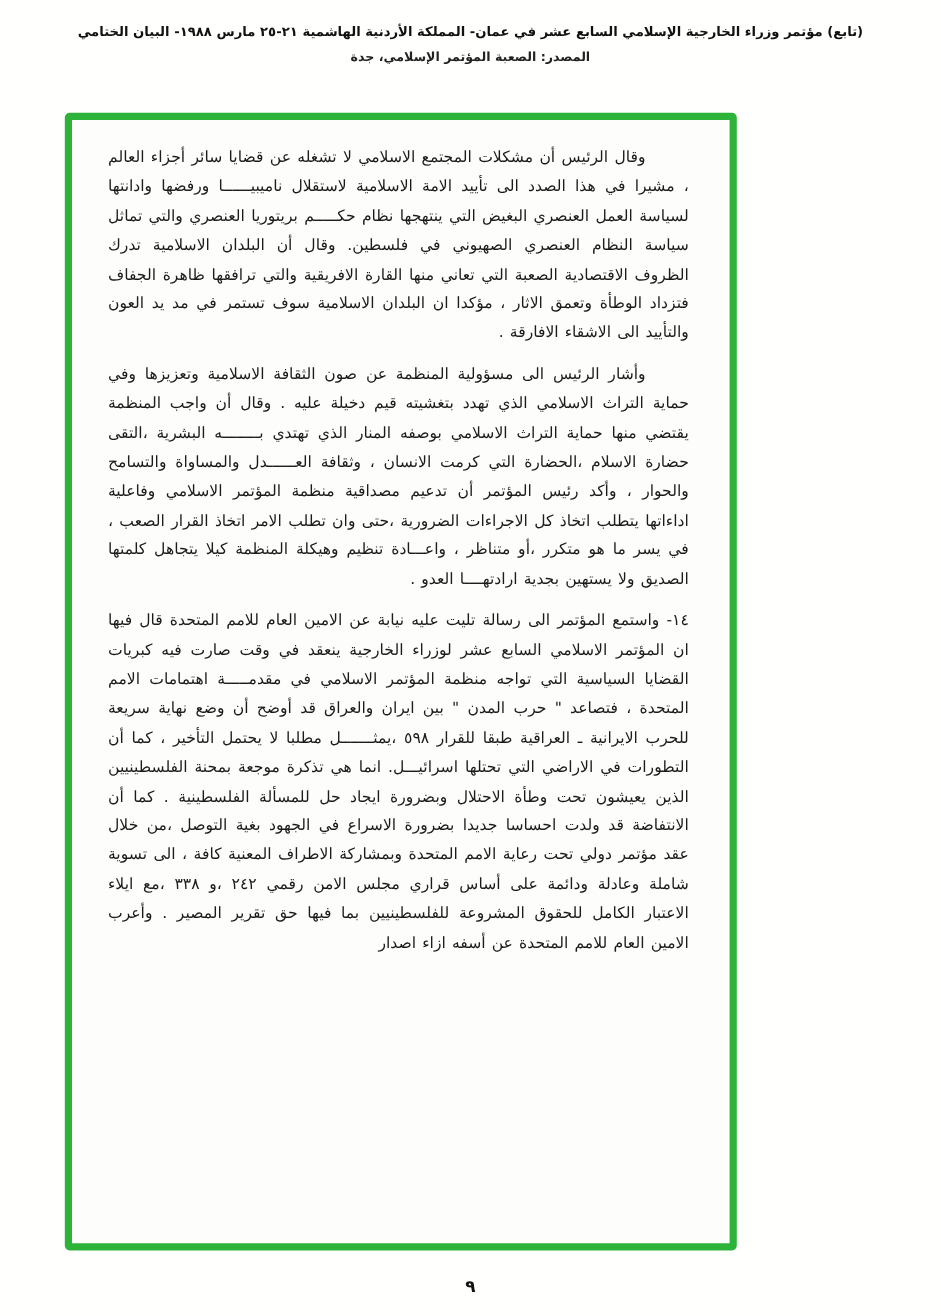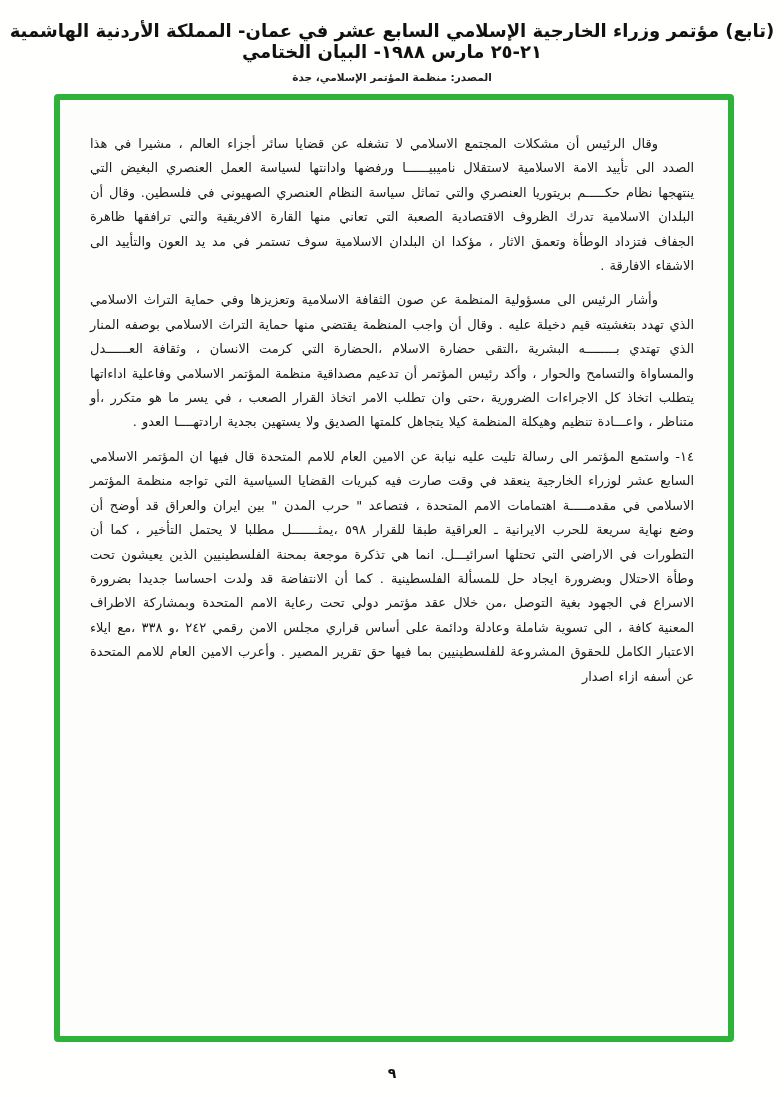--- a/index.html
+++ b/index.html
@@ -14,42 +14,42 @@
     height: 1097px;
     background: #fffffe;
     overflow: hidden;
   }
   .doc-header {
     direction: rtl;
     text-align: center;
     padding-top: 20px;
   }
   .doc-header .title {
-    font-size: 18px;
+    font-size: 11px;
     font-weight: bold;
     color: #111111;
     letter-spacing: 0;
   }
   .doc-header .source {
     font-size: 10.5px;
     font-weight: bold;
     color: #222222;
     margin-top: 9px;
   }
   .scan-frame {
     position: absolute;
     left: 54px;
     top: 94px;
-    width: 680px;
+    width: 560px;
     height: 948px;
     box-sizing: border-box;
     border: 6px solid var(--border-color, #2db33a);
     border-radius: 4px;
     background: #fdfdfb;
-    padding: 32px 34px 10px 30px;
+    padding: 20px 34px 10px 30px;
   }
   .scan-text {
     direction: rtl;
     text-align: justify;
     text-align-last: right;
     font-size: 13px;
     line-height: 24.4px;
     color: #1b1b1b;
     word-spacing: 1px;
   }
@@ -71,21 +71,21 @@
     direction: rtl;
   }
 </style>
 </head>
 <body>
 
 <div class="page">
 
   <div class="doc-header">
     <div class="title">(تابع) مؤتمر وزراء الخارجية الإسلامي السابع عشر في عمان- المملكة الأردنية الهاشمية ٢١-٢٥ مارس ١٩٨٨- البيان الختامي</div>
-    <div class="source">المصدر: منظمة المؤتمر الإسلامي، جدة</div>
+    <div class="source">المصدر: الصعبة المؤتمر الإسلامي، جدة</div>
   </div>
 
   <div class="scan-frame">
     <div class="scan-text">
       <p class="indent">وقال الرئيس أن مشكلات المجتمع الاسلامي لا تشغله عن قضايا سائر أجزاء العالم ، مشيرا في هذا الصدد الى تأييد الامة الاسلامية لاستقلال ناميبيــــــا ورفضها وادانتها لسياسة العمل العنصري البغيض التي ينتهجها نظام حكـــــم بريتوريا العنصري والتي تماثل سياسة النظام العنصري الصهيوني في فلسطين. وقال أن البلدان الاسلامية تدرك الظروف الاقتصادية الصعبة التي تعاني منها القارة الافريقية والتي ترافقها ظاهرة الجفاف فتزداد الوطأة وتعمق الاثار ، مؤكدا ان البلدان الاسلامية سوف تستمر في مد يد العون والتأييد الى الاشقاء الافارقة .</p>
       <p class="indent">وأشار الرئيس الى مسؤولية المنظمة عن صون الثقافة الاسلامية وتعزيزها وفي حماية التراث الاسلامي الذي تهدد بتغشيته قيم دخيلة عليه . وقال أن واجب المنظمة يقتضي منها حماية التراث الاسلامي بوصفه المنار الذي تهتدي بــــــــه البشرية ،التقى حضارة الاسلام ،الحضارة التي كرمت الانسان ، وثقافة العــــــدل والمساواة والتسامح والحوار ، وأكد رئيس المؤتمر أن تدعيم مصداقية منظمة المؤتمر الاسلامي وفاعلية اداءاتها يتطلب اتخاذ كل الاجراءات الضرورية ،حتى وان تطلب الامر اتخاذ القرار الصعب ، في يسر ما هو متكرر ،أو متناظر ، واعـــادة تنظيم وهيكلة المنظمة كيلا يتجاهل كلمتها الصديق ولا يستهين بجدية ارادتهــــا العدو .</p>
       <p>١٤- واستمع المؤتمر الى رسالة تليت عليه نيابة عن الامين العام للامم المتحدة قال فيها ان المؤتمر الاسلامي السابع عشر لوزراء الخارجية ينعقد في وقت صارت فيه كبريات القضايا السياسية التي تواجه منظمة المؤتمر الاسلامي في مقدمـــــة اهتمامات الامم المتحدة ، فتصاعد " حرب المدن " بين ايران والعراق قد أوضح أن وضع نهاية سريعة للحرب الايرانية ـ العراقية طبقا للقرار ٥٩٨ ،يمثـــــــل مطلبا لا يحتمل التأخير ، كما أن التطورات في الاراضي التي تحتلها اسرائيـــل. انما هي تذكرة موجعة بمحنة الفلسطينيين الذين يعيشون تحت وطأة الاحتلال وبضرورة ايجاد حل للمسألة الفلسطينية . كما أن الانتفاضة قد ولدت احساسا جديدا بضرورة الاسراع في الجهود بغية التوصل ،من خلال عقد مؤتمر دولي تحت رعاية الامم المتحدة وبمشاركة الاطراف المعنية كافة ، الى تسوية شاملة وعادلة ودائمة على أساس قراري مجلس الامن رقمي ٢٤٢ ،و ٣٣٨ ،مع ايلاء الاعتبار الكامل للحقوق المشروعة للفلسطينيين بما فيها حق تقرير المصير . وأعرب الامين العام للامم المتحدة عن أسفه ازاء اصدار</p>
     </div>
   </div>
 

